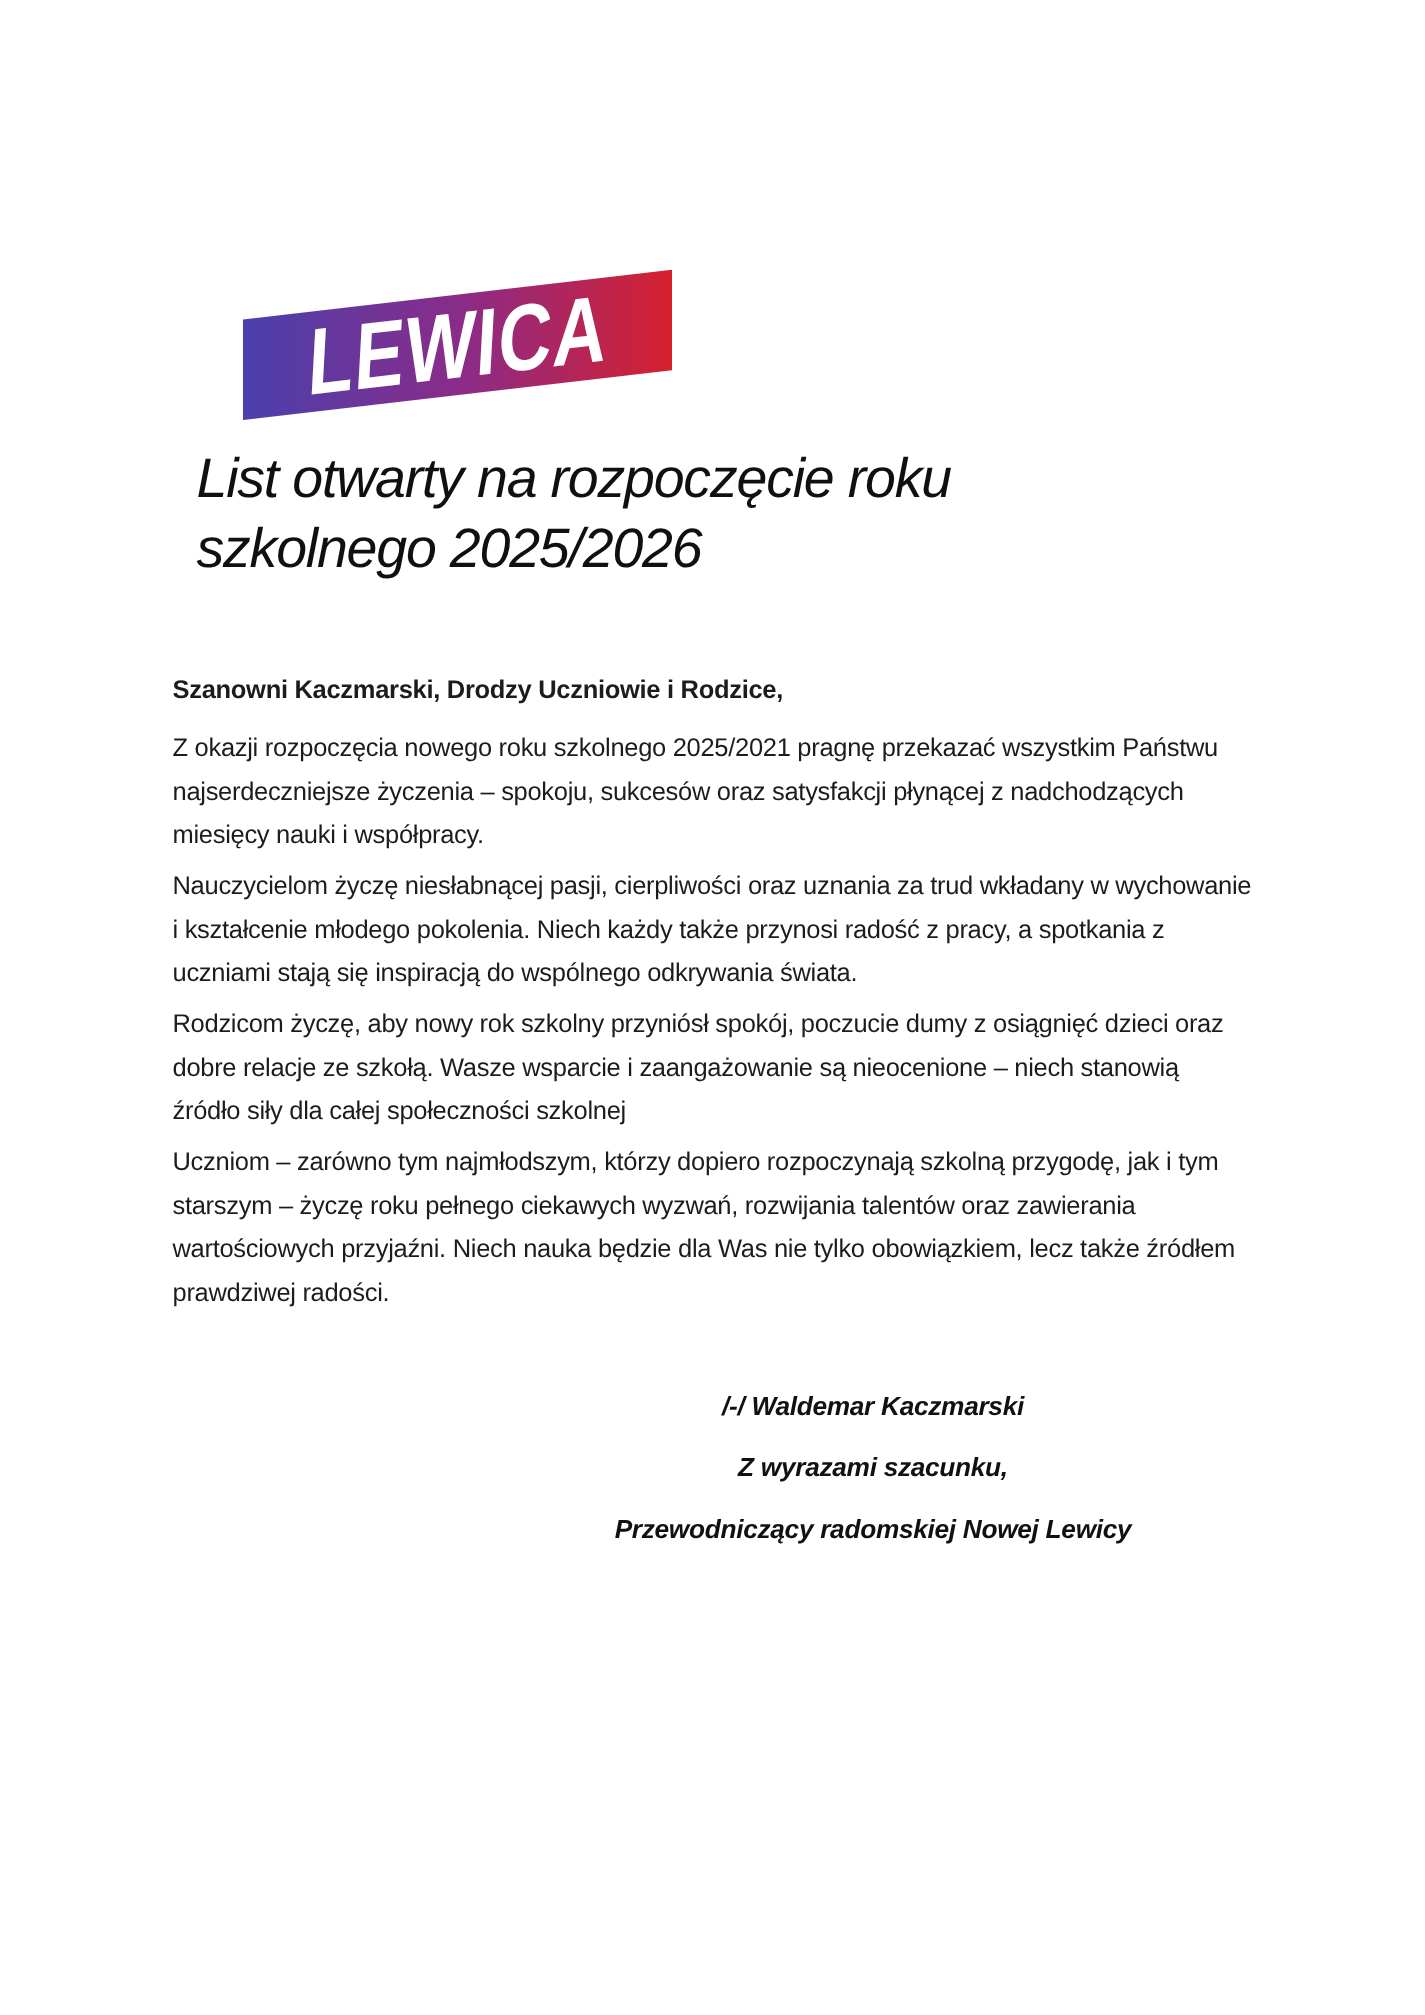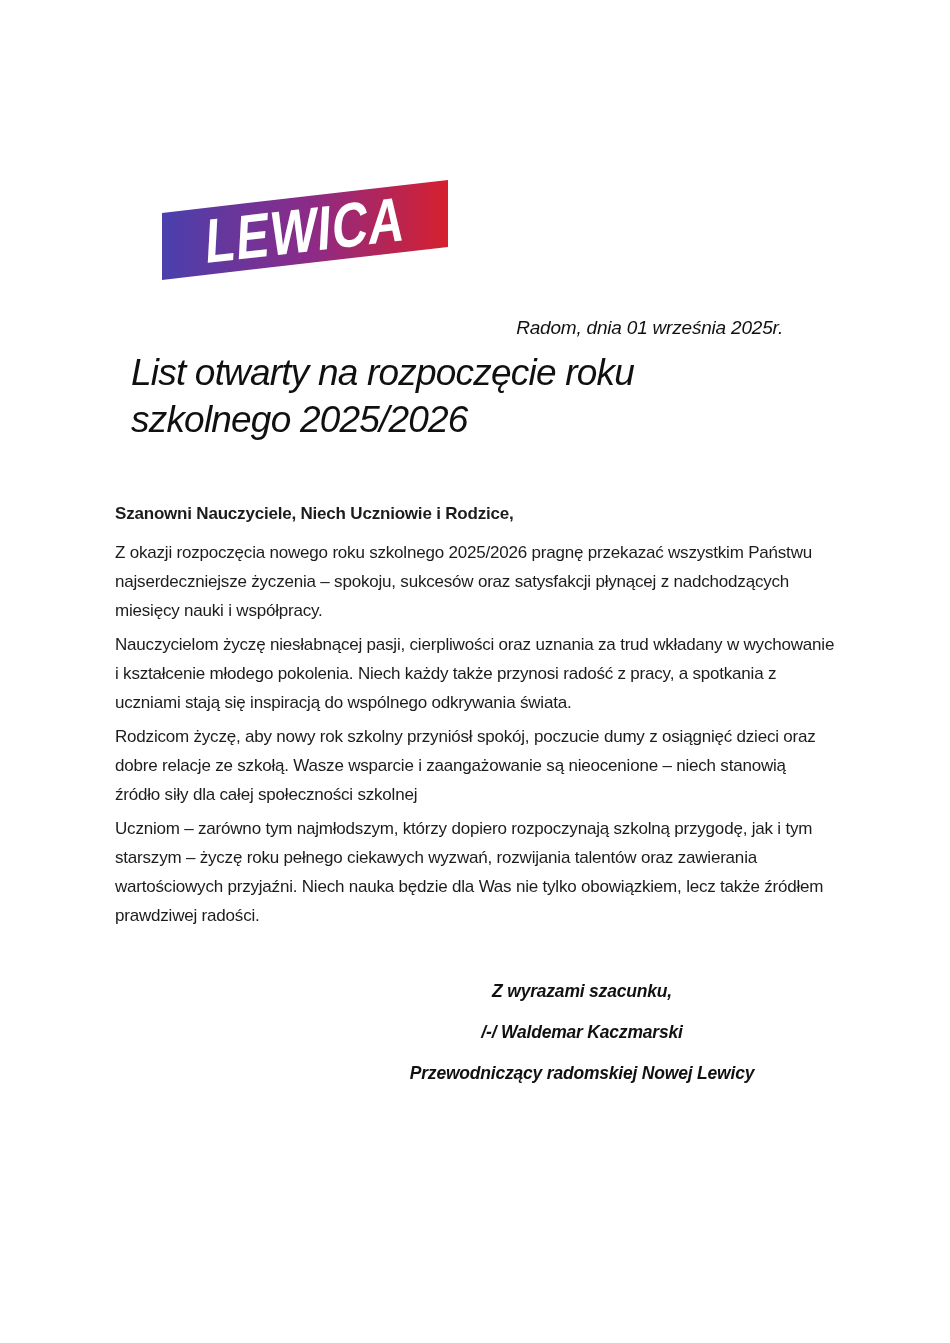--- a/index.html
+++ b/index.html
@@ -96,30 +96,29 @@
 <body>
 
 <div class="page">
 
   <div class="logo-wrap">
     <div class="logo-banner" style="background: linear-gradient(90deg, rgb(73, 64, 173), rgb(140, 43, 135) 52%, rgb(214, 32, 46));">
       <span class="logo-text" style="color: rgb(255, 255, 255);">LEWICA</span>
     </div>
   </div>
 
-  <div class="dateline">Radom, dnia 01 września 2025r.</div>
 
   <h1 class="title">List otwarty na rozpoczęcie roku szkolnego 2025/2026</h1>
 
-  <p class="salutation">Szanowni Nauczyciele, Niech Uczniowie i Rodzice,</p>
+  <p class="salutation">Szanowni Kaczmarski, Drodzy Uczniowie i Rodzice,</p>
 
-  <p class="body-par">Z okazji rozpoczęcia nowego roku szkolnego 2025/2026 pragnę przekazać wszystkim Państwu najserdeczniejsze życzenia – spokoju, sukcesów oraz satysfakcji płynącej z nadchodzących miesięcy nauki i współpracy.</p>
+  <p class="body-par">Z okazji rozpoczęcia nowego roku szkolnego 2025/2021 pragnę przekazać wszystkim Państwu najserdeczniejsze życzenia – spokoju, sukcesów oraz satysfakcji płynącej z nadchodzących miesięcy nauki i współpracy.</p>
   <p class="body-par">Nauczycielom życzę niesłabnącej pasji, cierpliwości oraz uznania za trud wkładany w wychowanie i kształcenie młodego pokolenia. Niech każdy także przynosi radość z pracy, a spotkania z uczniami stają się inspiracją do wspólnego odkrywania świata.</p>
   <p class="body-par">Rodzicom życzę, aby nowy rok szkolny przyniósł spokój, poczucie dumy z osiągnięć dzieci oraz dobre relacje ze szkołą. Wasze wsparcie i zaangażowanie są nieocenione – niech stanowią źródło siły dla całej społeczności szkolnej</p>
   <p class="body-par">Uczniom – zarówno tym najmłodszym, którzy dopiero rozpoczynają szkolną przygodę, jak i tym starszym – życzę roku pełnego ciekawych wyzwań, rozwijania talentów oraz zawierania wartościowych przyjaźni. Niech nauka będzie dla Was nie tylko obowiązkiem, lecz także źródłem prawdziwej radości.</p>
 
   <div class="signature">
+    <p class="sig-line">/-/  Waldemar Kaczmarski</p>
     <p class="sig-line">Z wyrazami szacunku,</p>
-    <p class="sig-line">/-/  Waldemar Kaczmarski</p>
     <p class="sig-line">Przewodniczący radomskiej Nowej Lewicy</p>
   </div>
 
 </div>
 
 </body></html>

